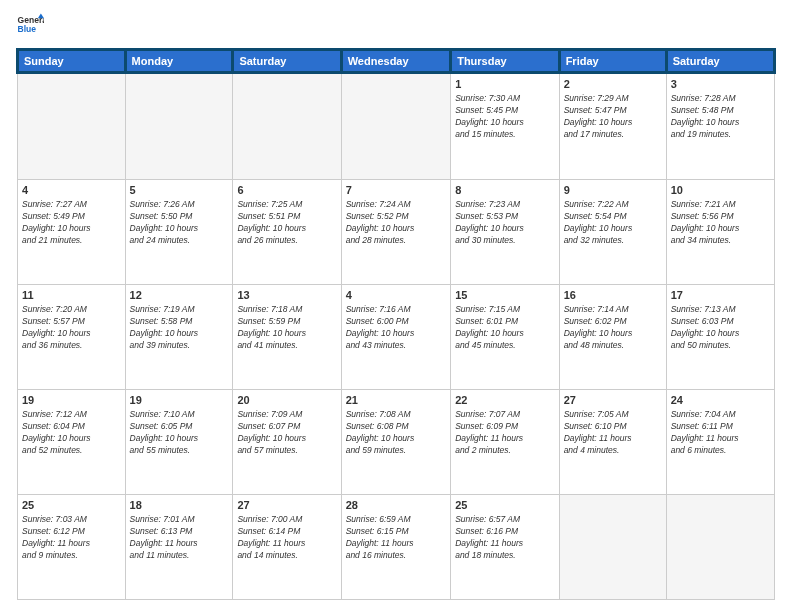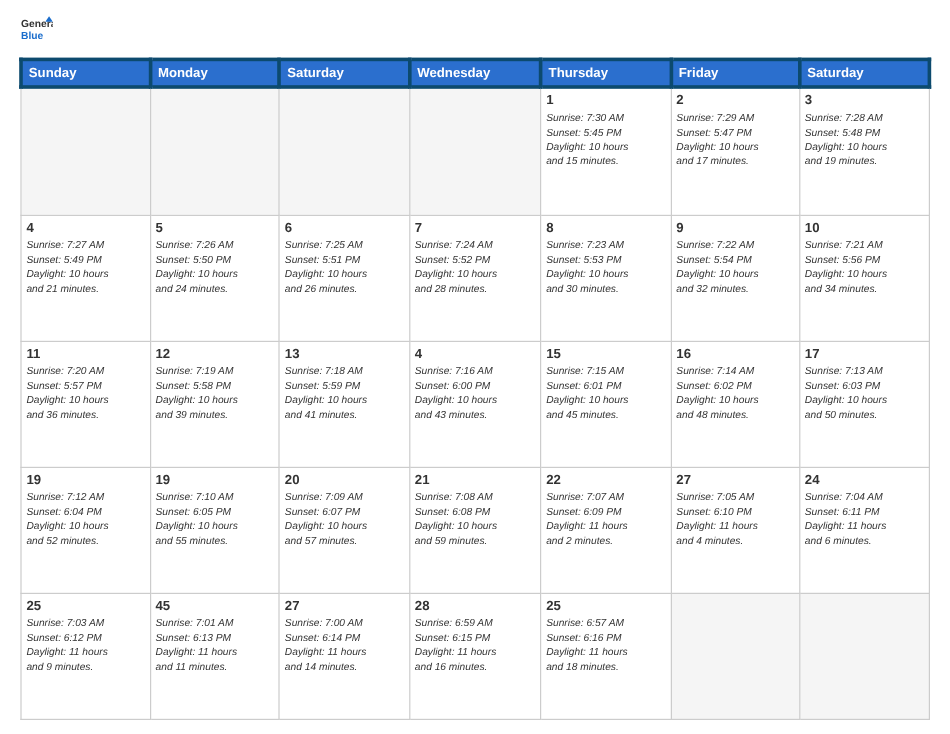--- a/index.html
+++ b/index.html
@@ -228,21 +228,21 @@
             <span class="day-num">24</span>
             <div class="day-info">Sunrise: 7:04 AM<br>Sunset: 6:11 PM<br>Daylight: 11 hours<br>and 6 minutes.</div>
           </td>
         </tr>
         <tr>
           <td>
             <span class="day-num">25</span>
             <div class="day-info">Sunrise: 7:03 AM<br>Sunset: 6:12 PM<br>Daylight: 11 hours<br>and 9 minutes.</div>
           </td>
           <td>
-            <span class="day-num">45</span>
+            <span class="day-num">18</span>
             <div class="day-info">Sunrise: 7:01 AM<br>Sunset: 6:13 PM<br>Daylight: 11 hours<br>and 11 minutes.</div>
           </td>
           <td>
             <span class="day-num">27</span>
             <div class="day-info">Sunrise: 7:00 AM<br>Sunset: 6:14 PM<br>Daylight: 11 hours<br>and 14 minutes.</div>
           </td>
           <td>
             <span class="day-num">28</span>
             <div class="day-info">Sunrise: 6:59 AM<br>Sunset: 6:15 PM<br>Daylight: 11 hours<br>and 16 minutes.</div>
           </td>

